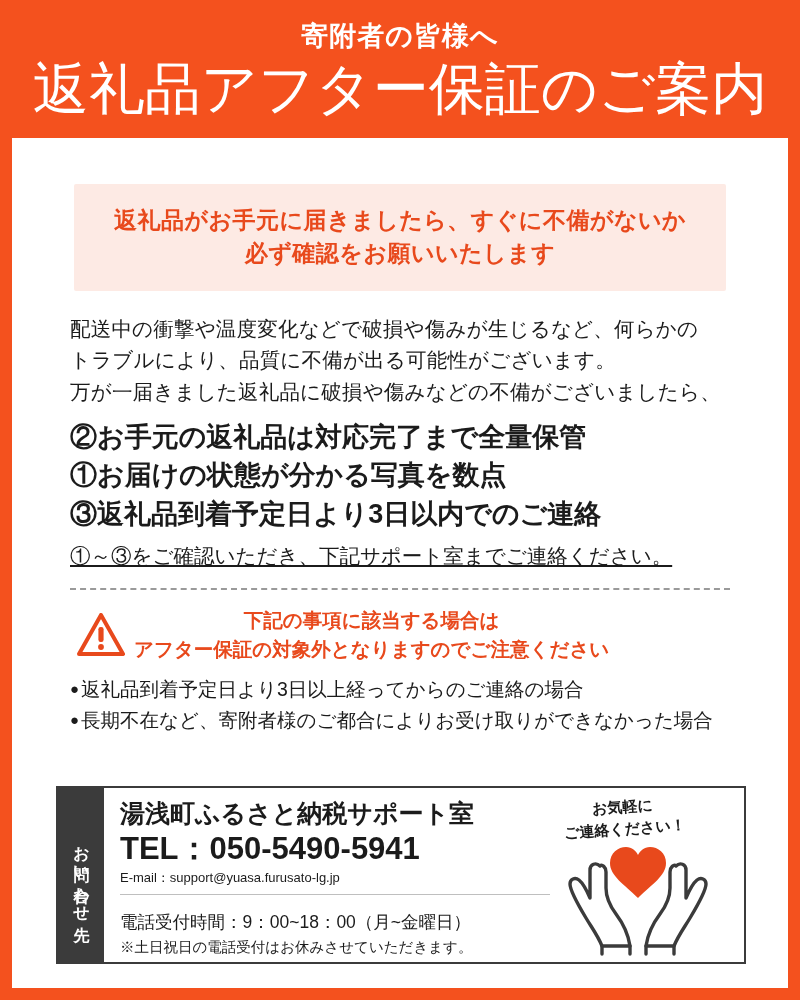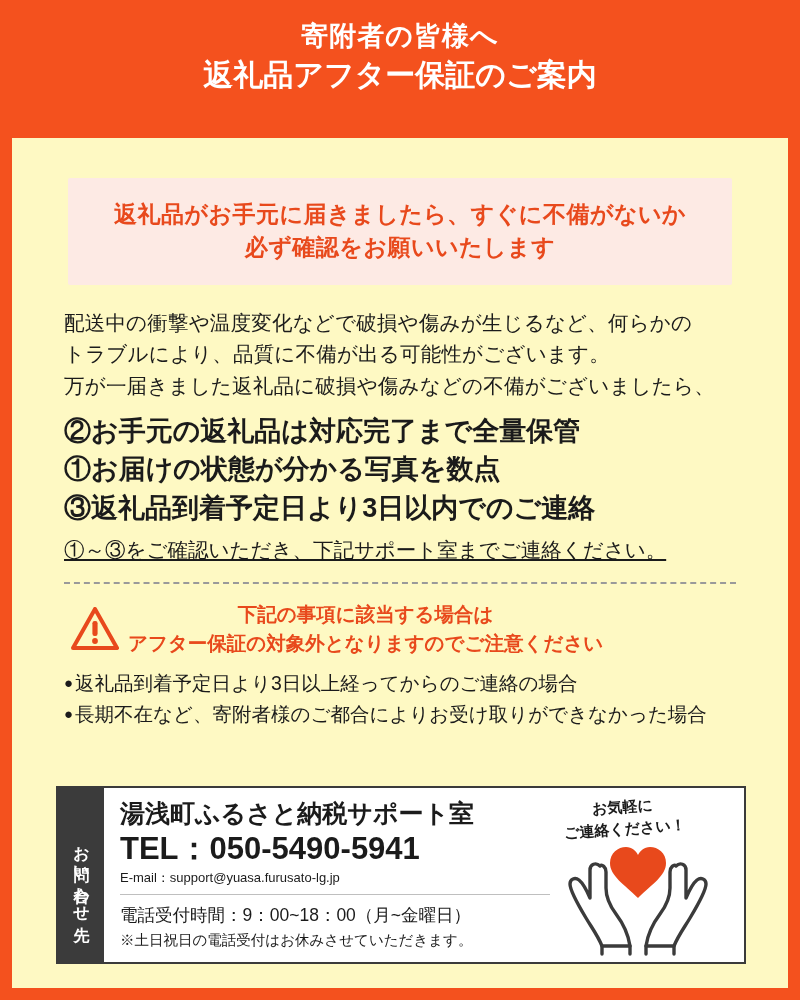--- a/index.html
+++ b/index.html
@@ -31,35 +31,35 @@
   .header-sub {
     color: #ffffff;
     font-size: 27px;
     font-weight: bold;
     letter-spacing: 1px;
     line-height: 1.1;
     margin-bottom: 6px;
   }
   .header-main {
     color: #ffffff;
-    font-size: 30px;
-    font-weight: bold;
+    font-size: 56px;
+    font-weight: normal;
     letter-spacing: 0px;
     line-height: 1.1;
   }
   
   .body-card {
     position: absolute;
     left: 12px;
     top: 138px;
     width: 776px;
     height: 850px;
-    background: #fef9c3;
-    box-sizing: border-box;
-    padding: 8px;
+    background: #ffffff;
+    box-sizing: border-box;
+    padding: 14px;
   }
   
   .notice {
     margin: 32px 48px 0 48px;
     background: #fdeae4;
     border-radius: 2px;
     padding: 20px 10px 20px 10px;
     text-align: center;
   }
   .notice-line {
@@ -200,21 +200,21 @@
   .contact-rule {
     margin: 7px 14px 0 0;
     border-top: 1px solid #bfbfbf;
     height: 0;
     width: 430px;
   }
   .contact-hours {
     color: #1b1b1b;
     font-size: 17.5px;
     line-height: 1.45;
-    margin-top: 8px;
+    margin-top: 15px;
     white-space: nowrap;
   }
   .contact-note {
     color: #1b1b1b;
     font-size: 14.5px;
     line-height: 1.4;
     margin-top: 2px;
     white-space: nowrap;
   }
   

